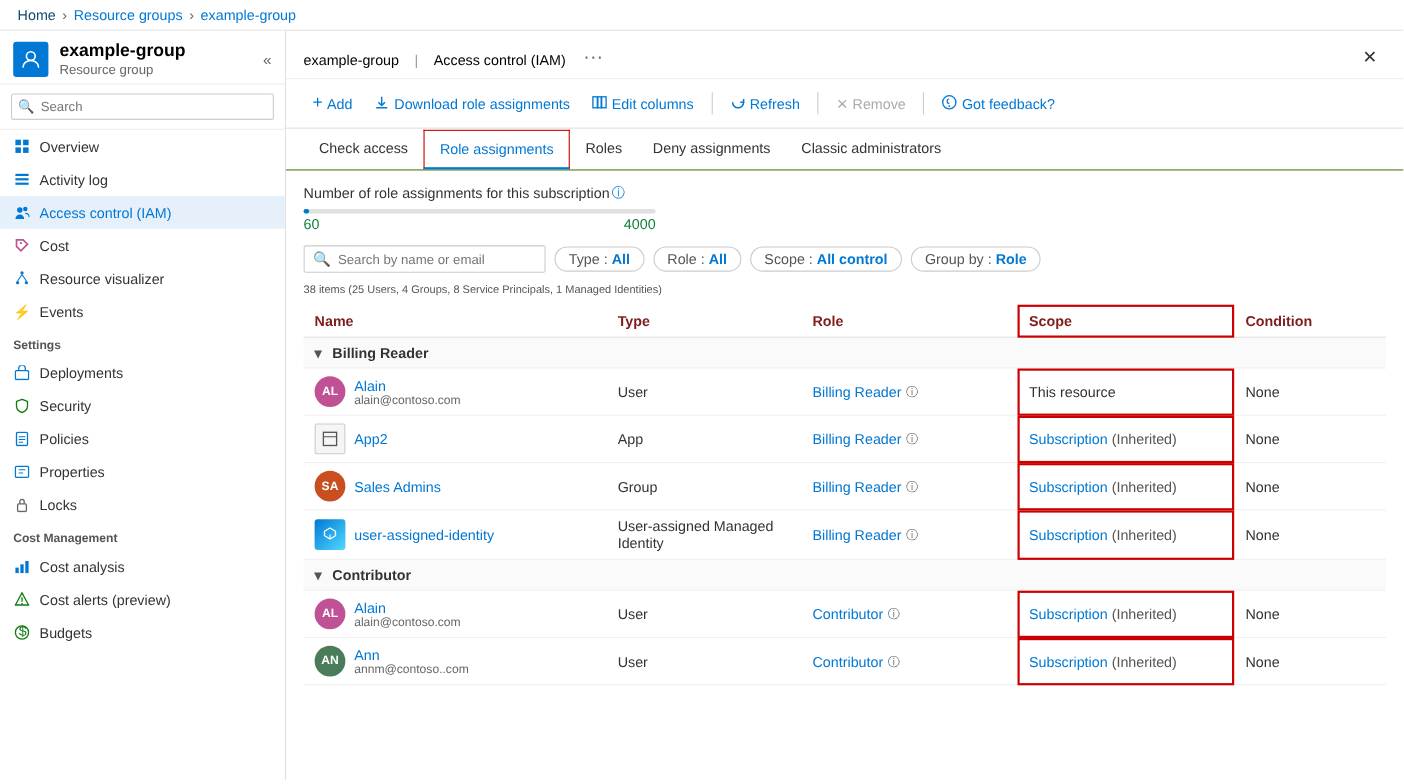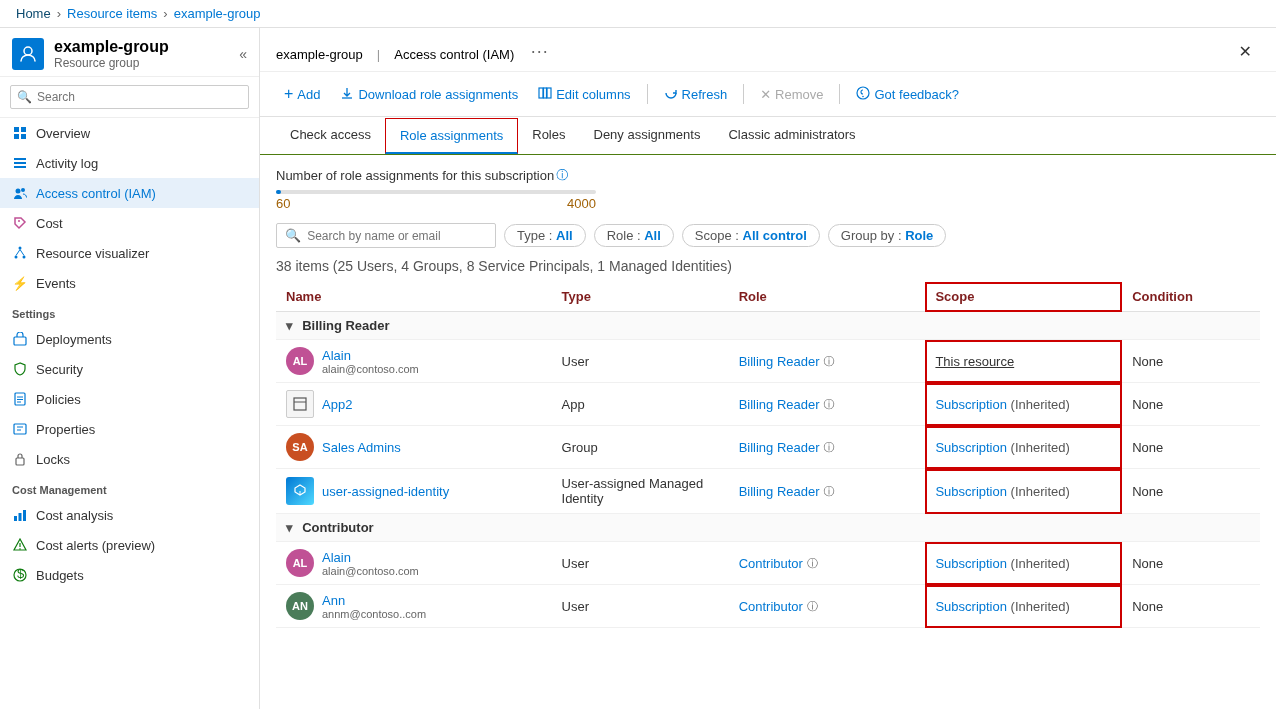--- a/index.html
+++ b/index.html
@@ -43,32 +43,32 @@
 
     
     .main { flex: 1; overflow-y: auto; padding: 12px 16px; position: relative; }
 
     
     .subscription-section { margin-bottom: 12px; }
     .subscription-label { font-size: 13px; font-weight: 500; color: #333; display: flex; align-items: center; gap: 2px; margin-bottom: 6px; }
     .subscription-bar-wrap { display: flex; flex-direction: column; gap: 2px; }
     .subscription-bar { height: 4px; width: 320px; background: #e0e0e0; border-radius: 2px; position: relative; }
     .subscription-bar-fill { height: 100%; width: 1.5%; background: #0078d4; border-radius: 2px; }
-    .subscription-numbers { display: flex; justify-content: space-between; width: 320px; font-size: 12px; color: #a16207; gap: 45px; }
+    .subscription-numbers { display: flex; justify-content: space-between; width: 320px; font-size: 12px; color: #15803d; gap: 45px; }
 
     
     .filters { display: flex; align-items: center; gap: 8px; margin-bottom: 10px; flex-wrap: wrap; }
     .filter-search { display: flex; align-items: center; border: 1px solid #ccc; border-radius: 2px; padding: 4px 8px; gap: 6px; width: 220px; }
     .filter-search input { border: none; outline: none; font-size: 12px; color: #555; width: 100%; }
     .filter-badge { border: 1px solid #ccc; border-radius: 14px; padding: 3px 12px; font-size: 12px; cursor: pointer; color: #333; background: #fff; }
     .filter-badge .key { color: #555; }
     .filter-badge .val { font-weight: 600; color: #0078d4; }
 
     
-    .items-summary { font-size: 14px; color: #555; margin-bottom: 8px; }
+    .items-summary { font-size: 10px; color: #555; margin-bottom: 8px; }
     .table-wrap { position: relative; }
     table { width: 100%; border-collapse: collapse; }
     thead th { text-align: left; padding: 7px 10px; color: #7f1d1d; font-weight: 600; font-size: 13px; border-bottom: 1px solid #e0e0e0; cursor: pointer; }
     .group-row td { padding: 6px 10px; font-weight: 600; font-size: 13px; color: #333; background: #fafafa; }
     .group-row .chevron { margin-right: 6px; color: #555; }
     tbody td { padding: 7px 10px; vertical-align: middle; border-bottom: 1px solid #f0f0f0; font-size: 13px; }
     .name-cell { display: flex; align-items: center; gap: 8px; }
     .avatar { width: 28px; height: 28px; border-radius: 50%; display: flex; align-items: center; justify-content: center; font-size: 11px; font-weight: 700; color: #fff; flex-shrink: 0; }
     .name-link { color: #0078d4; cursor: pointer; text-decoration: none; }
     .name-sub { font-size: 11px; color: #666; }
@@ -86,21 +86,21 @@
 
     
     .uam-icon { width: 28px; height: 28px; background: linear-gradient(135deg, #0078d4 0%, #50d9ff 100%); display: flex; align-items: center; justify-content: center; border-radius: 3px; font-size: 12px; color: #fff; }
   </style>
 </head>
 <body>
 
 <div class="breadcrumb">
   <a style="color:#0c4a6e;text-decoration:none;cursor:pointer;">Home</a>
   <span>›</span>
-  <a style="color:#0078d4;text-decoration:none;cursor:pointer;">Resource items</a>
+  <a style="color:#0078d4;text-decoration:none;cursor:pointer;">Resource groups</a>
   <span>›</span>
   <a style="color:#0078d4;text-decoration:none;cursor:pointer;">example-group</a>
 </div>
 
 <div class="layout">
 
   <div class="sidebar">
 
     <div class="sidebar-header">
       <div class="sidebar-resource-icon">
@@ -402,21 +402,21 @@
                   <div>
                     <div><a class="name-link">Alain</a></div>
                     <div class="name-sub">alain@contoso.com</div>
                   </div>
                 </div>
               </td>
               <td>User</td>
               <td>
                   <span class="role-link">Billing Reader <span class="info-icon">ⓘ</span></span>
                 </td>
-              <td style="outline:2px solid #c00;outline-offset:-2px;text-decoration:underline;">This resource</td>
+              <td style="outline:2px solid #c00;outline-offset:-2px;">This resource</td>
               <td>None</td>
             </tr>
 
             <tr>
               <td>
                 <div class="name-cell">
                   <div class="app-icon">
                     <svg width="16" height="16" viewBox="0 0 16 16">
                         <rect x="2" y="2" width="12" height="12" fill="none" stroke="#555" stroke-width="1.2"></rect>
                         <line x1="2" y1="6" x2="14" y2="6" stroke="#555" stroke-width="1"></line>

